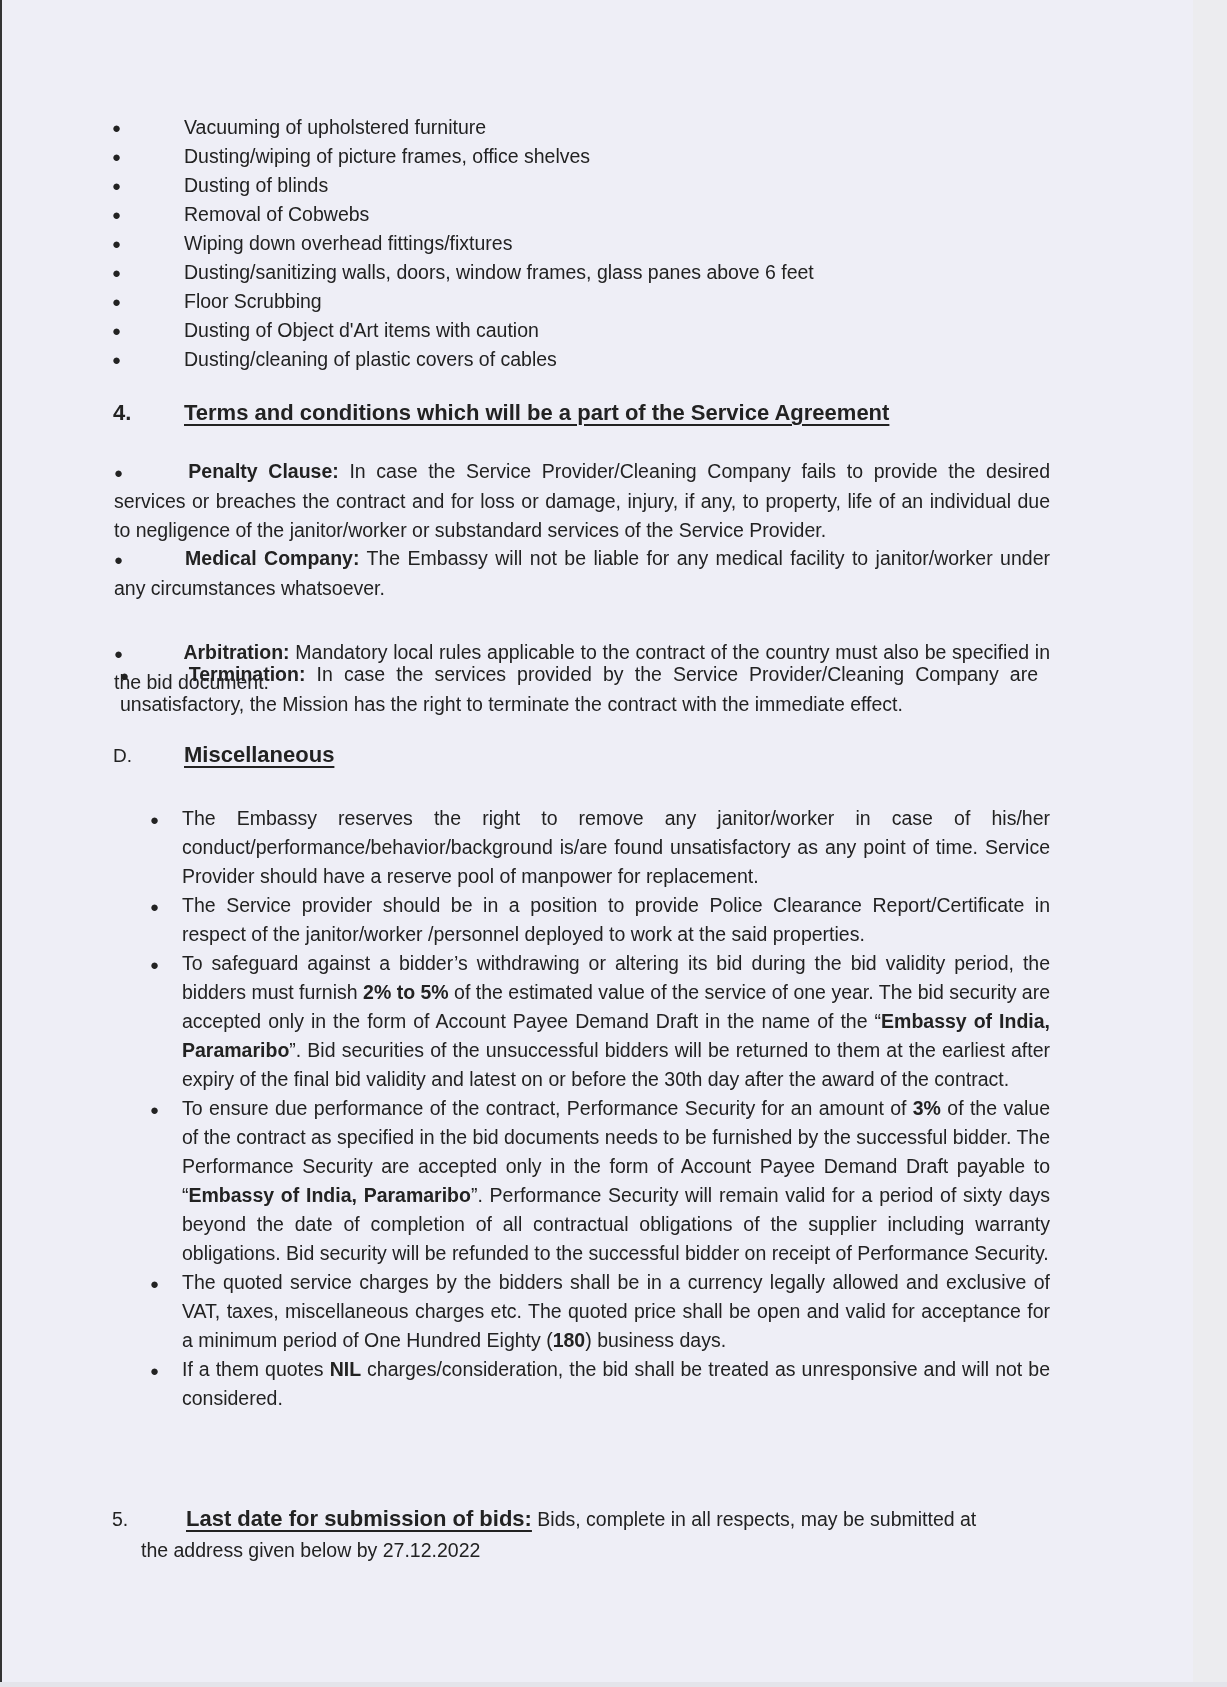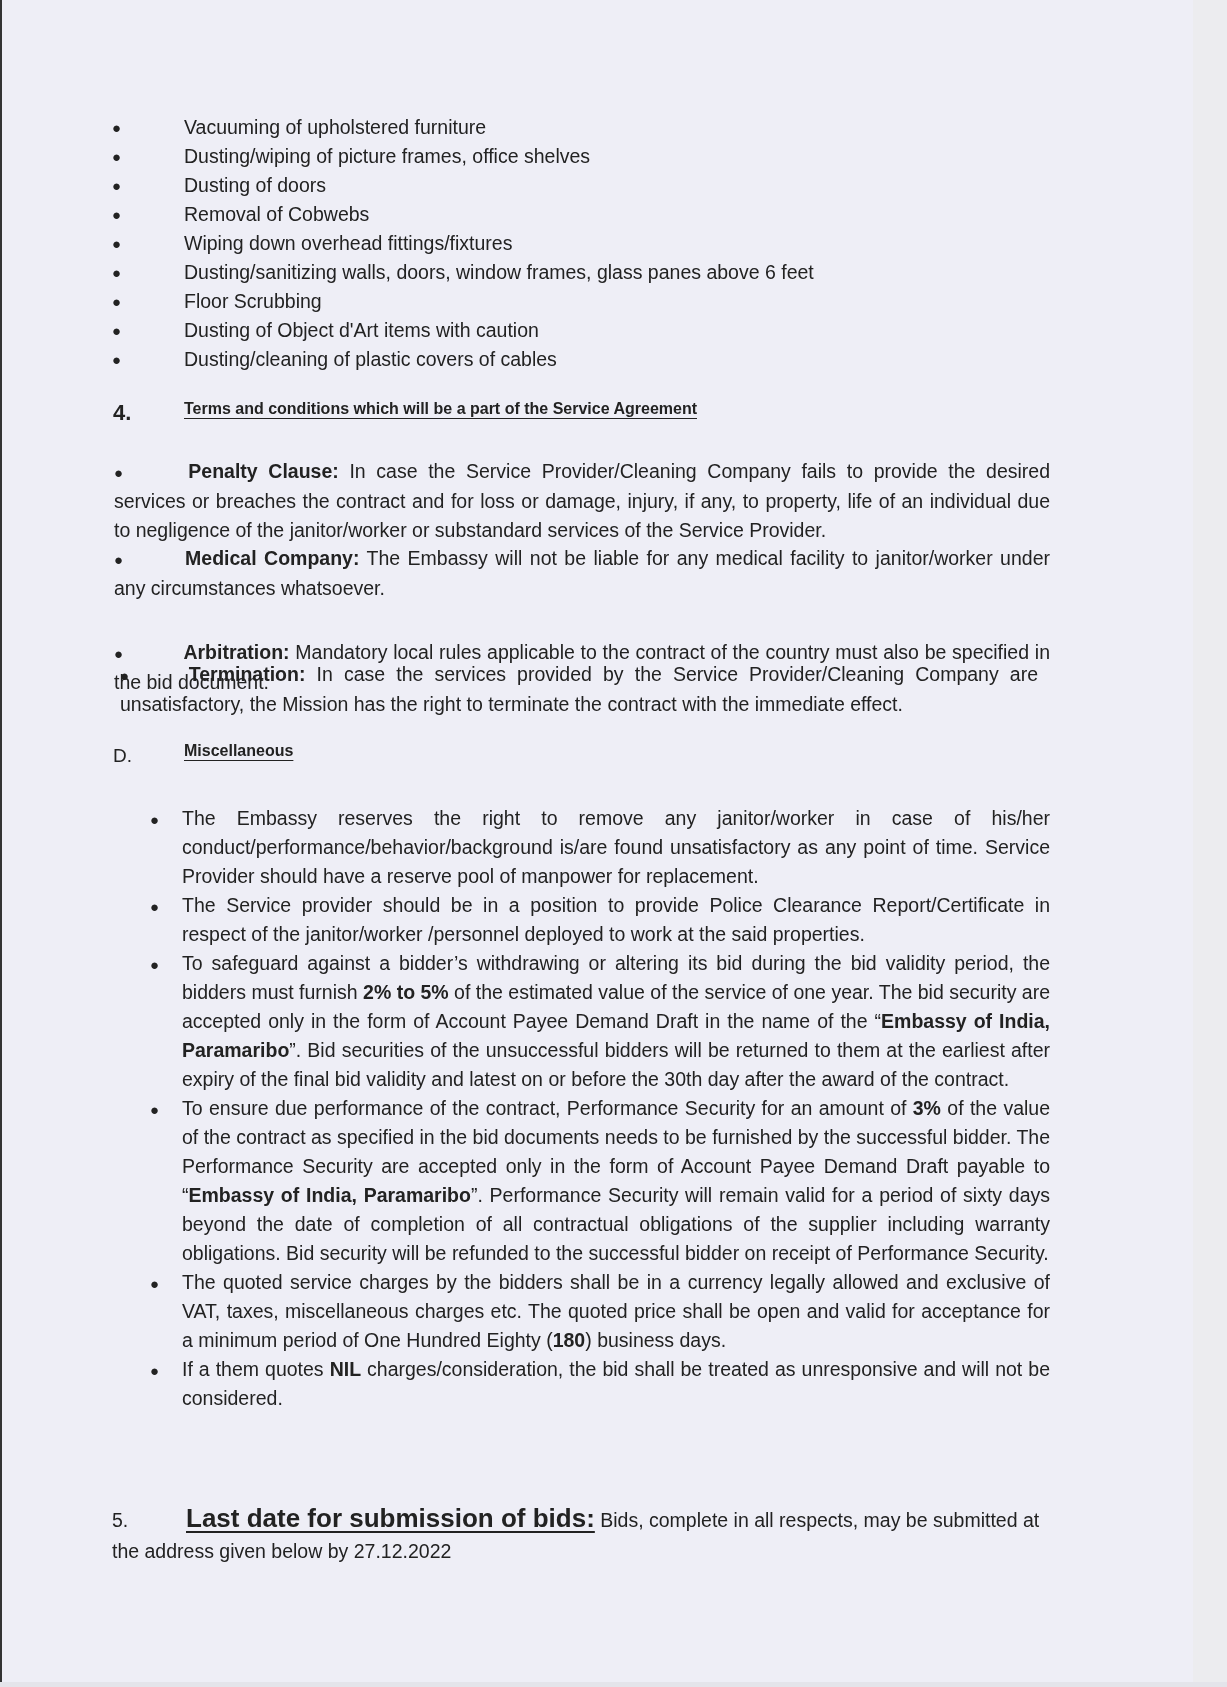--- a/index.html
+++ b/index.html
@@ -22,21 +22,21 @@
       background: #ececef;
     }
     .bottom-strip {
       position: absolute; left: 0; top: 1682px; width: 1227px; height: 5px; background: #e4e4ea;
     }
     .txt { font-size: 19.5px; line-height: 29px; }
     .check-list { position: absolute; left: 112px; top: 113px; width: 900px; }
     .check-list .item { display: flex; height: 29px; align-items: center; }
     .bullet { width: 72px; flex: none; font-size: 15px; }
     .h-num { position: absolute; font-weight: bold; font-size: 22px; }
-    .h-title { position: absolute; font-weight: bold; font-size: 16px; text-decoration: underline; text-underline-offset: 4px; }
+    .h-title { position: absolute; font-weight: bold; font-size: 22px; text-decoration: underline; text-underline-offset: 4px; }
     .para { position: absolute; left: 114px; width: 936px; text-align: justify; }
     .para .lead { font-weight: bold; }
     .tab { display: inline-block; width: 60px; }
     .misc-list { position: absolute; left: 150px; width: 900px; }
     .misc-item { display: flex; margin-bottom: 0; }
     .misc-item .mb { width: 32px; flex: none; font-size: 15px; padding-top: 1px; }
     .misc-item .mt { flex: 1; text-align: justify; }
     b { font-weight: bold; }
   </style>
 </head>
@@ -50,21 +50,21 @@
   <div class="item">
       <span class="bullet">●</span>
       <span>Vacuuming of upholstered furniture</span>
     </div>
   <div class="item">
       <span class="bullet">●</span>
       <span>Dusting/wiping of picture frames, office shelves</span>
     </div>
   <div class="item">
       <span class="bullet">●</span>
-      <span>Dusting of doors</span>
+      <span>Dusting of blinds</span>
     </div>
   <div class="item">
       <span class="bullet">●</span>
       <span>Removal of Cobwebs</span>
     </div>
   <div class="item">
       <span class="bullet">●</span>
       <span>Wiping down overhead fittings/fixtures</span>
     </div>
   <div class="item">
@@ -126,16 +126,16 @@
     <span class="mt"><span>The quoted service charges by the bidders shall be in a currency legally allowed and exclusive of VAT, taxes, miscellaneous charges etc. The quoted price shall be open and valid for acceptance for a minimum period of One Hundred Eighty (</span><b>180</b><span>) business days.</span></span>
   </div>
   <div class="misc-item">
     <span class="mb">●</span>
     <span class="mt"><span>If a them quotes </span><b>NIL</b><span> charges/consideration, the bid shall be treated as unresponsive and will not be considered.</span></span>
   </div>
 </div>
 
 <div class="txt" style="position:absolute; left:112px; top:1504px; width:940px;">
   <div>
-    <span style="display:inline-block; width:74px;">5.</span><span style="font-weight:bold; font-size:26px; text-decoration:underline; text-underline-offset:4px;">Last date for submission of bids:</span><span> Bids, complete in all respects, may be submitted at</span>
+    <span style="display:inline-block; width:74px;">5.</span><span style="font-weight:bold; font-size:22px; text-decoration:underline; text-underline-offset:4px;">Last date for submission of bids:</span><span> Bids, complete in all respects, may be submitted at</span>
   </div>
-  <div style="margin-top:2px;">the address given below by 27.12.2022</div>
+  <div style="margin-top:2px;margin-left:29px;">the address given below by 27.12.2022</div>
 </div>
 
 </body></html>

